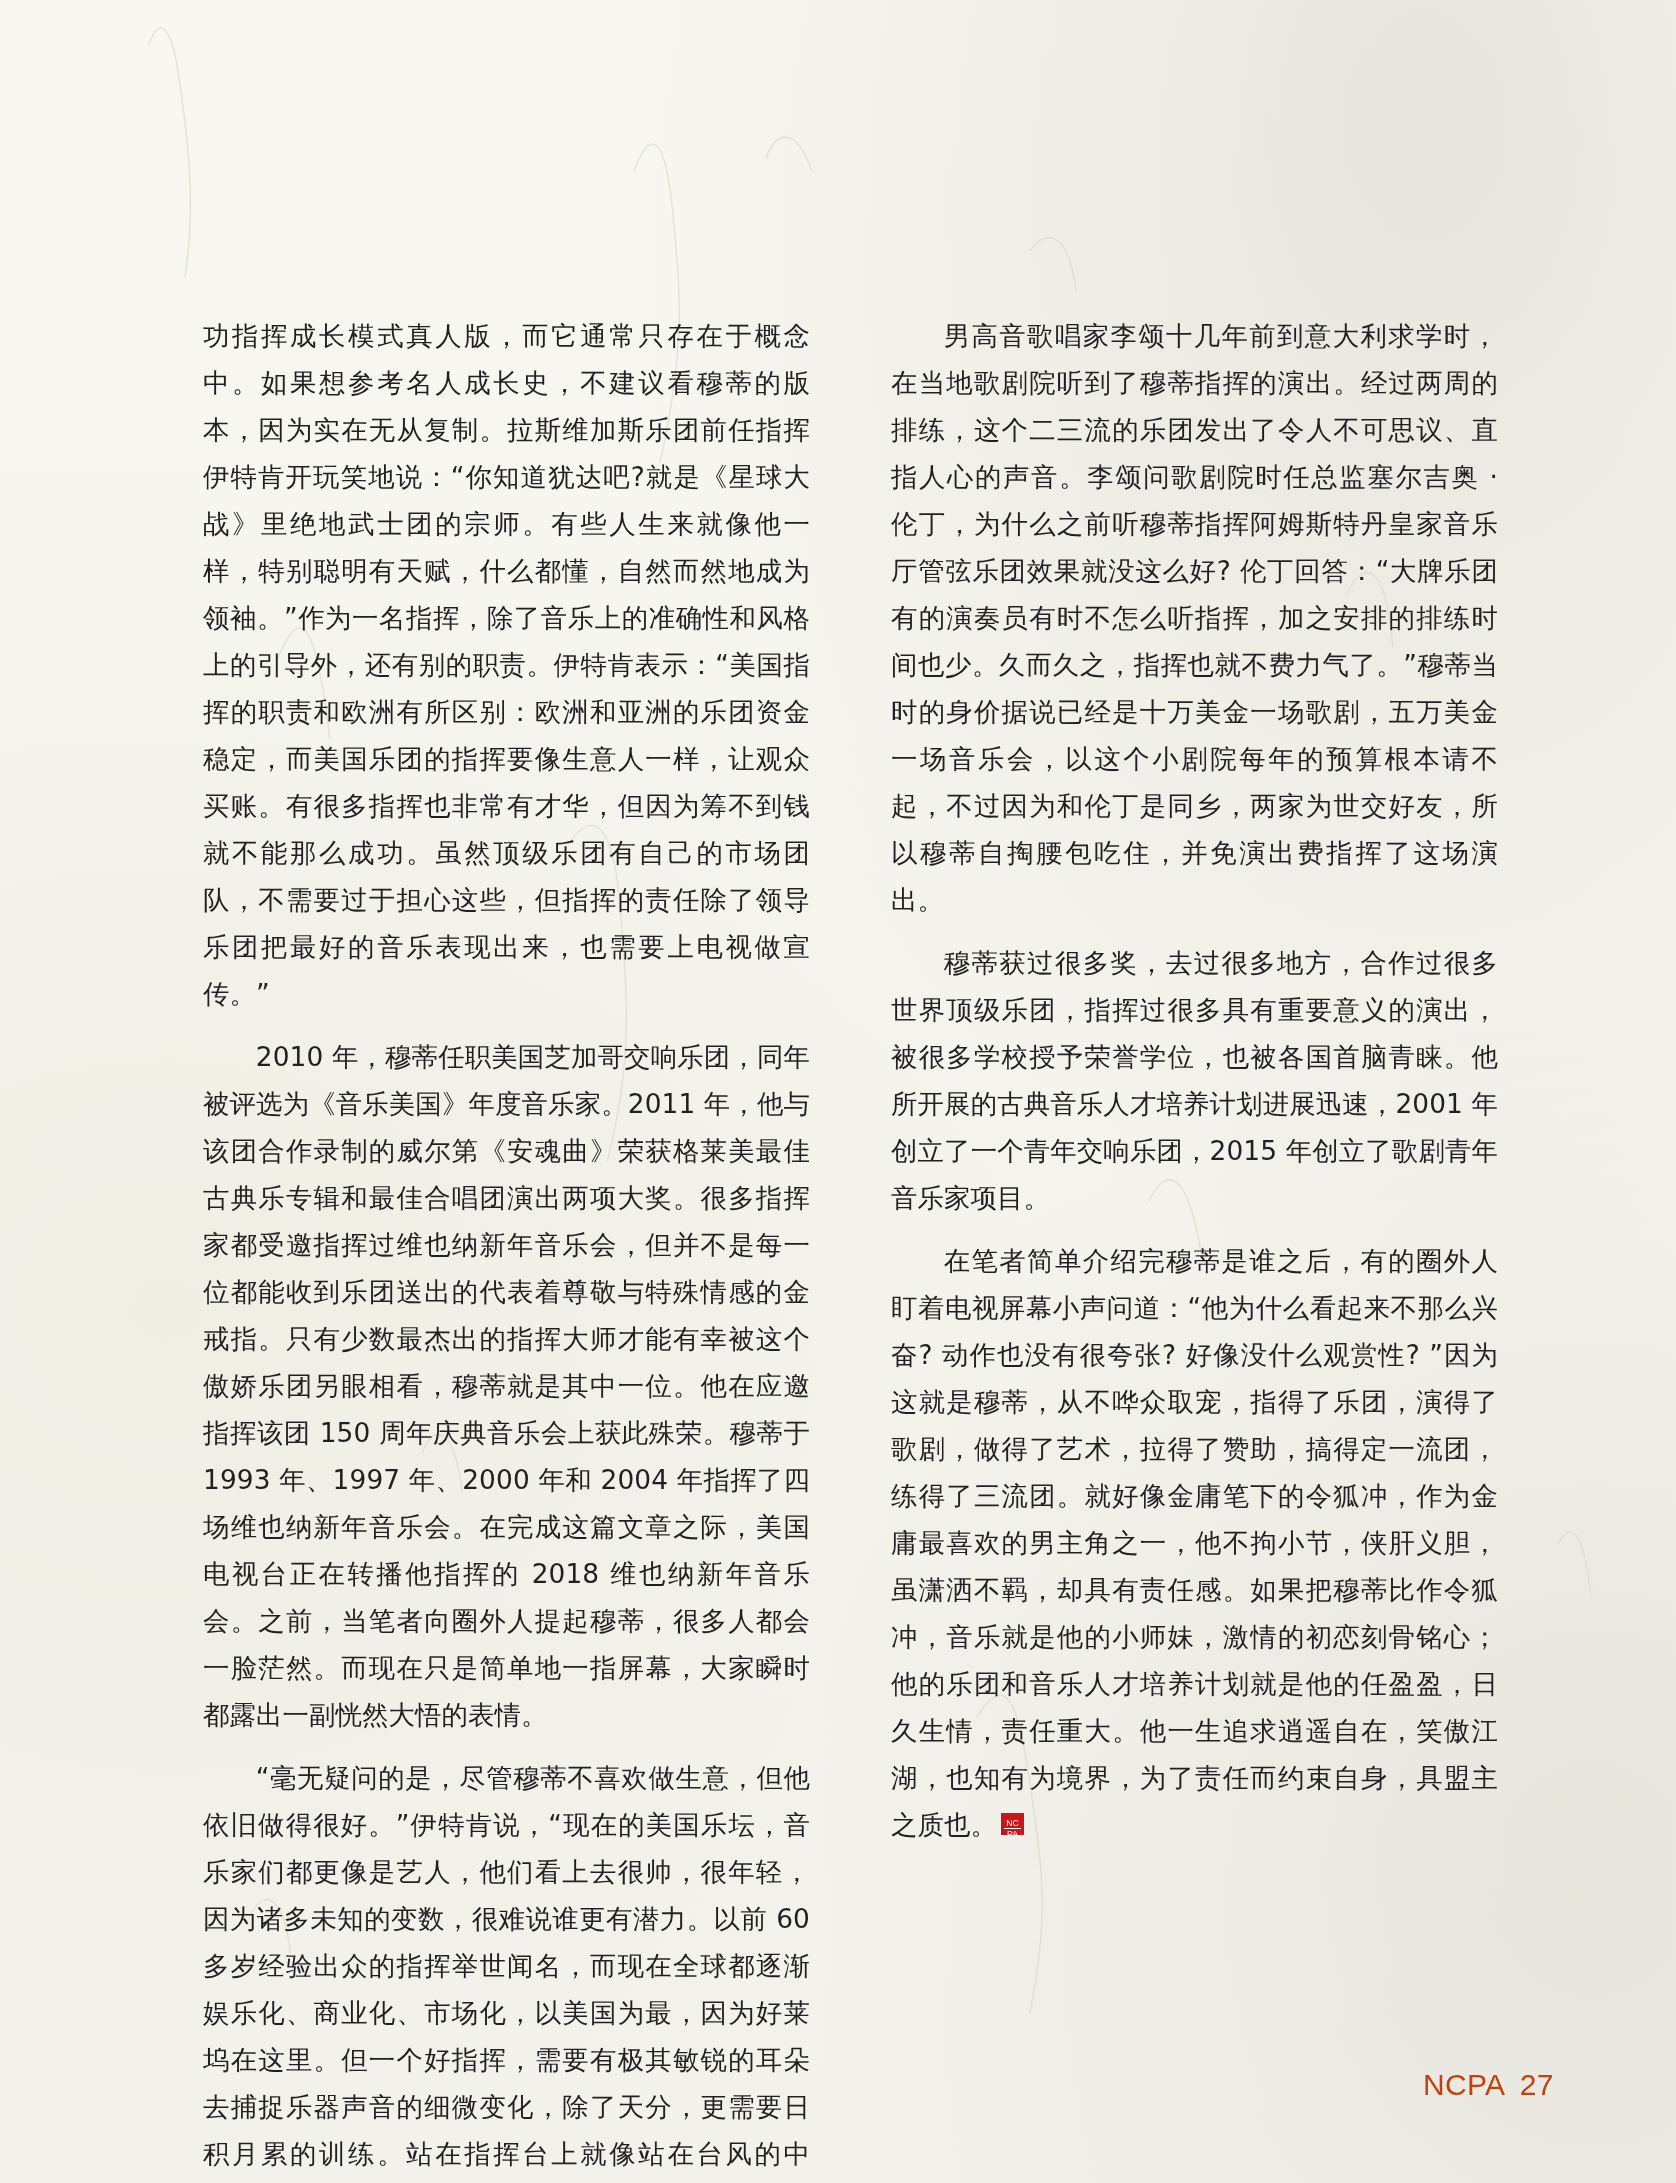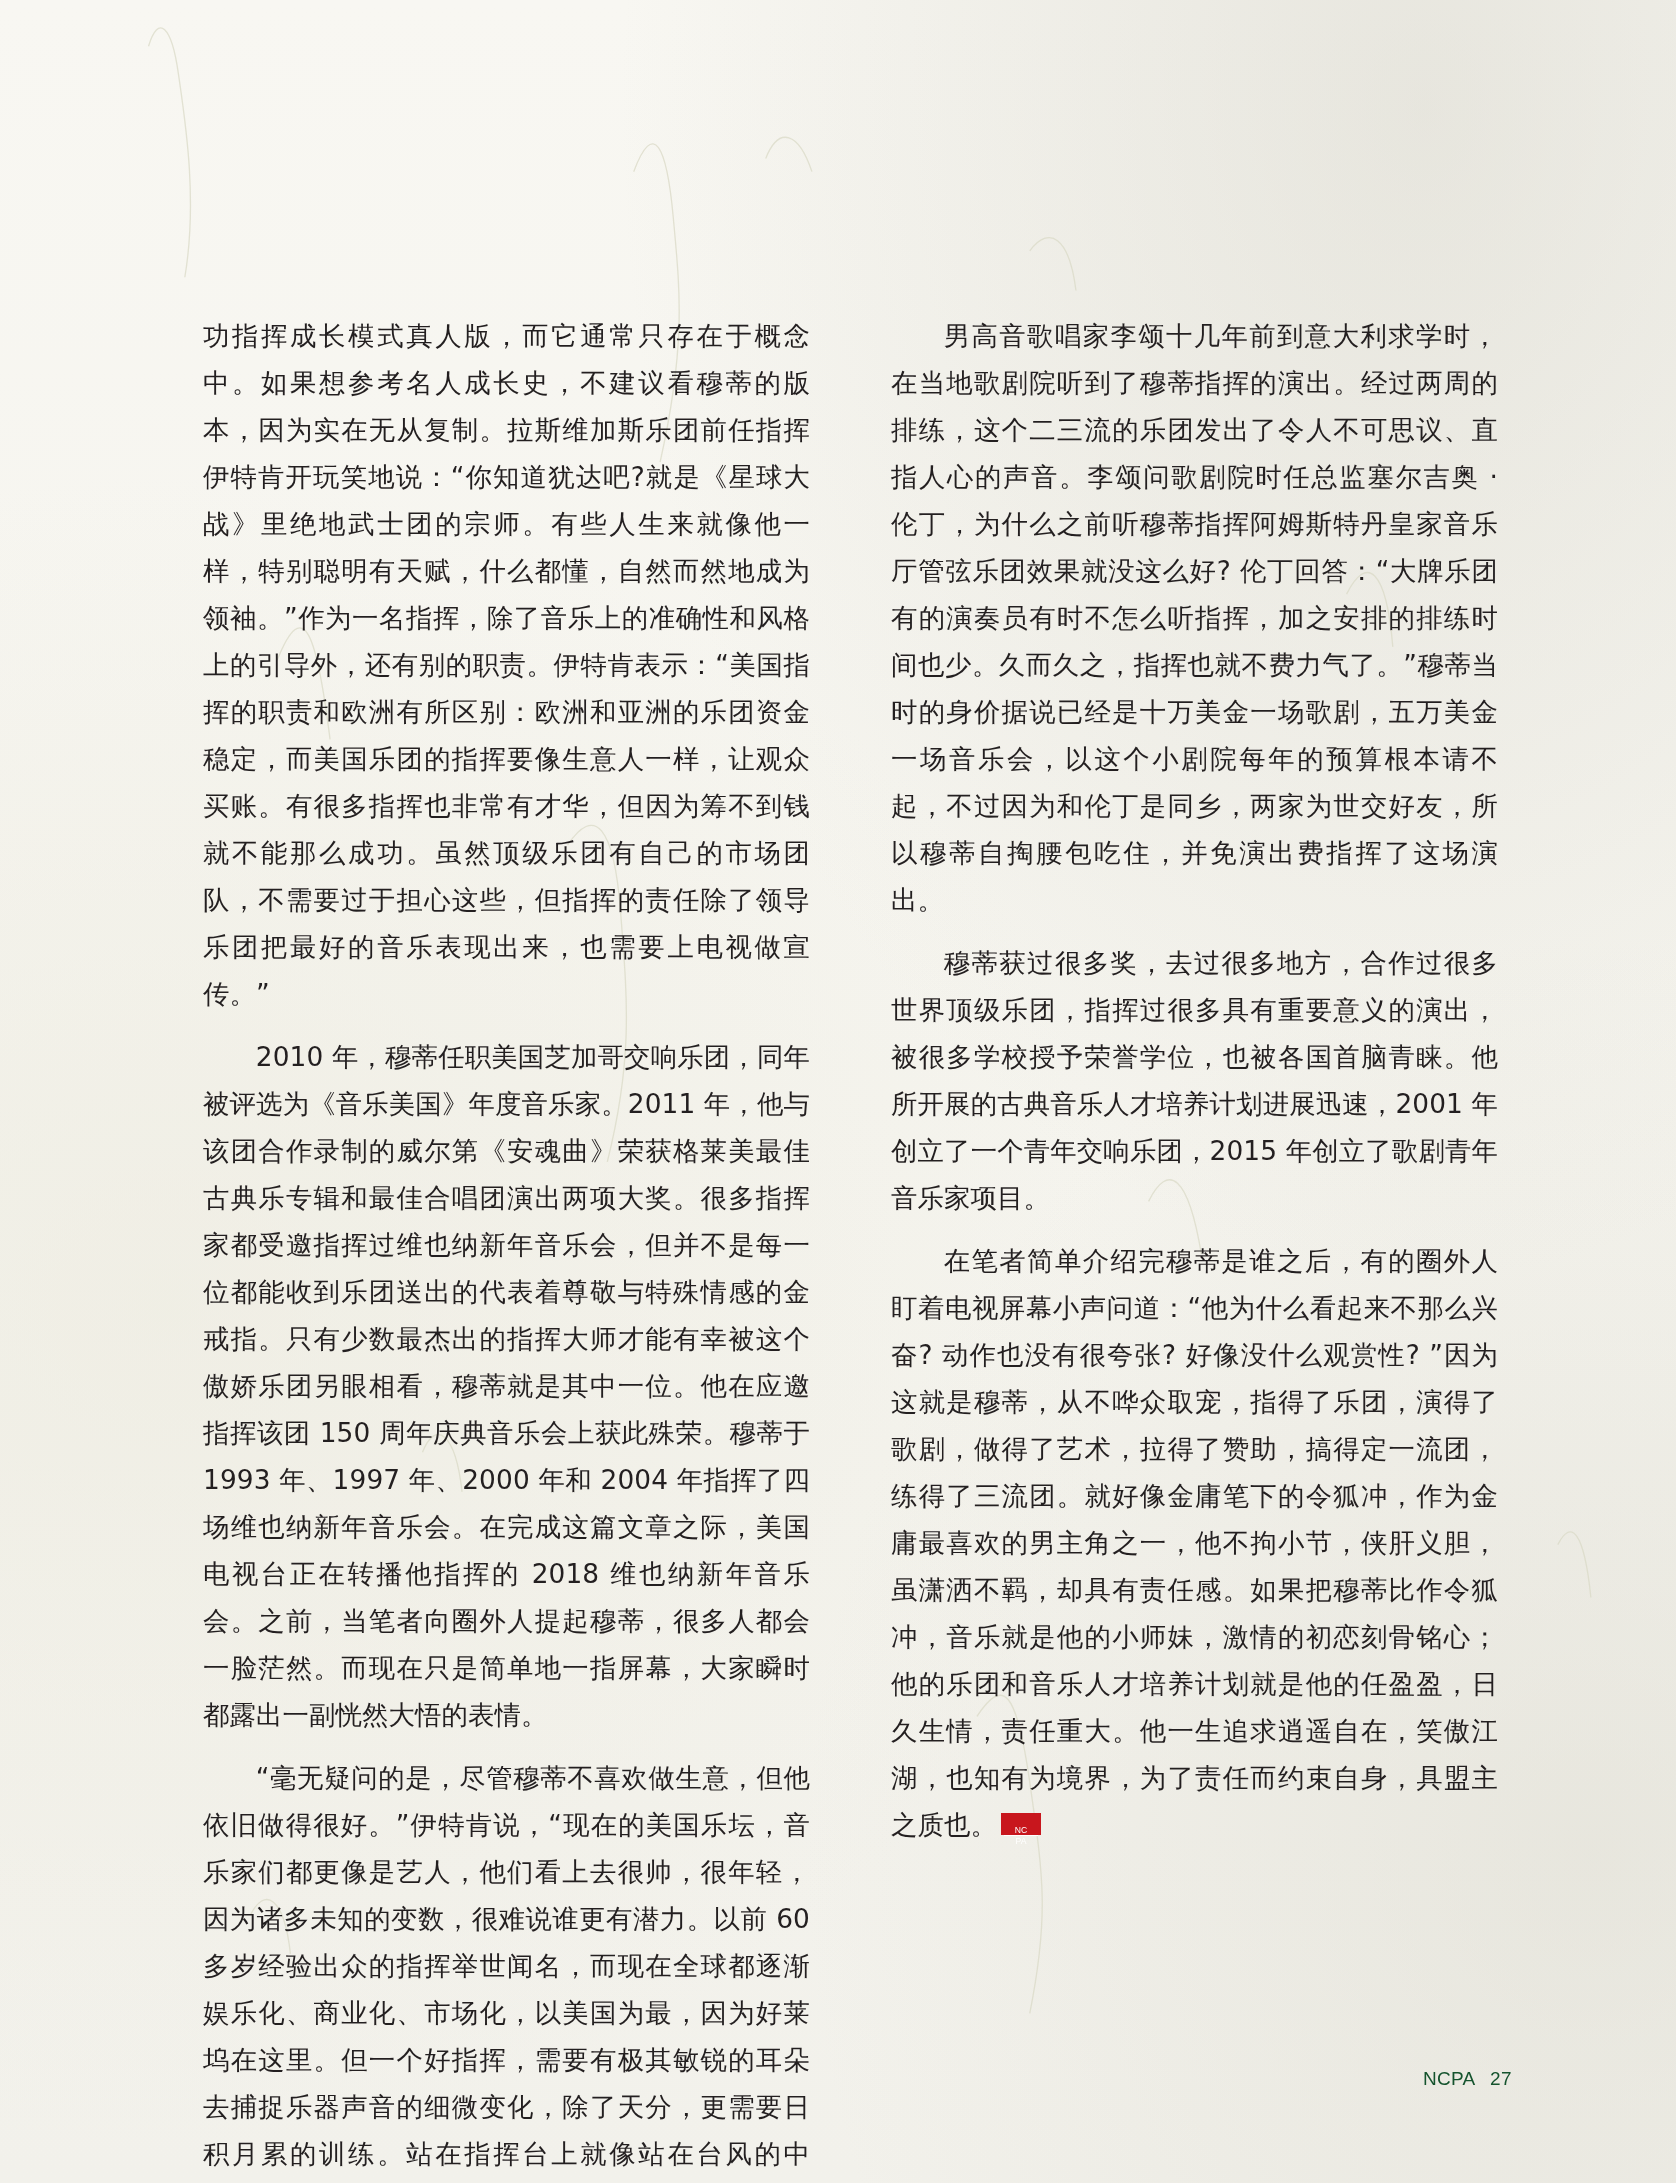--- a/index.html
+++ b/index.html
@@ -20,30 +20,30 @@
     font-size: 26.4px; line-height: 47px;
     text-align: justify; text-justify: inter-character;
     letter-spacing: 0.1px;
   }
   .col-left { left: 187px; }
   .col-right { left: 875px; }
   .column p { margin: 16px; }
   .column p.indent { text-indent: 2em; }
   .end-mark {
     display: inline-block; vertical-align: middle;
-    width: 40px; height: 22.4px; background: #c8161d; color: #ffffff;
+    width: 23px; height: 22.4px; background: #c8161d; color: #ffffff;
     font-family: "Liberation Sans", sans-serif; font-size: 8.6px; line-height: 10.6px;
     text-align: center; margin-left: 4px; position: relative; top: -2.6px;
-    padding-top: 12px; box-sizing: border-box; text-indent: 0;
+    padding-top: 5px; box-sizing: border-box; text-indent: 0;
   }
   .end-mark span { display: block; letter-spacing: 0; }
   .end-mark .rule { display:block; height:0.7px; background:#fff; margin:0 2.6px; }
   .footer {
     position: absolute; left: 1423px; top: 2068px;
-    font-family: "Liberation Sans", sans-serif; font-size: 19px; color: #14532d;
+    font-family: "Liberation Sans", sans-serif; font-size: 30px; color: #c2410c;
     letter-spacing: 0.3px;
   }
   .footer .num { margin-left: 14.5px; }
 </style>
 </head>
 <body>
 
 <svg class="fibers" width="1676" height="2183" viewBox="0 0 2539 3307">
   <g fill="none" stroke="#d9d8c4" stroke-width="2" opacity="0.7">
     <path d="M225 70 C240 20, 260 40, 270 110 S300 300, 280 420"></path>

